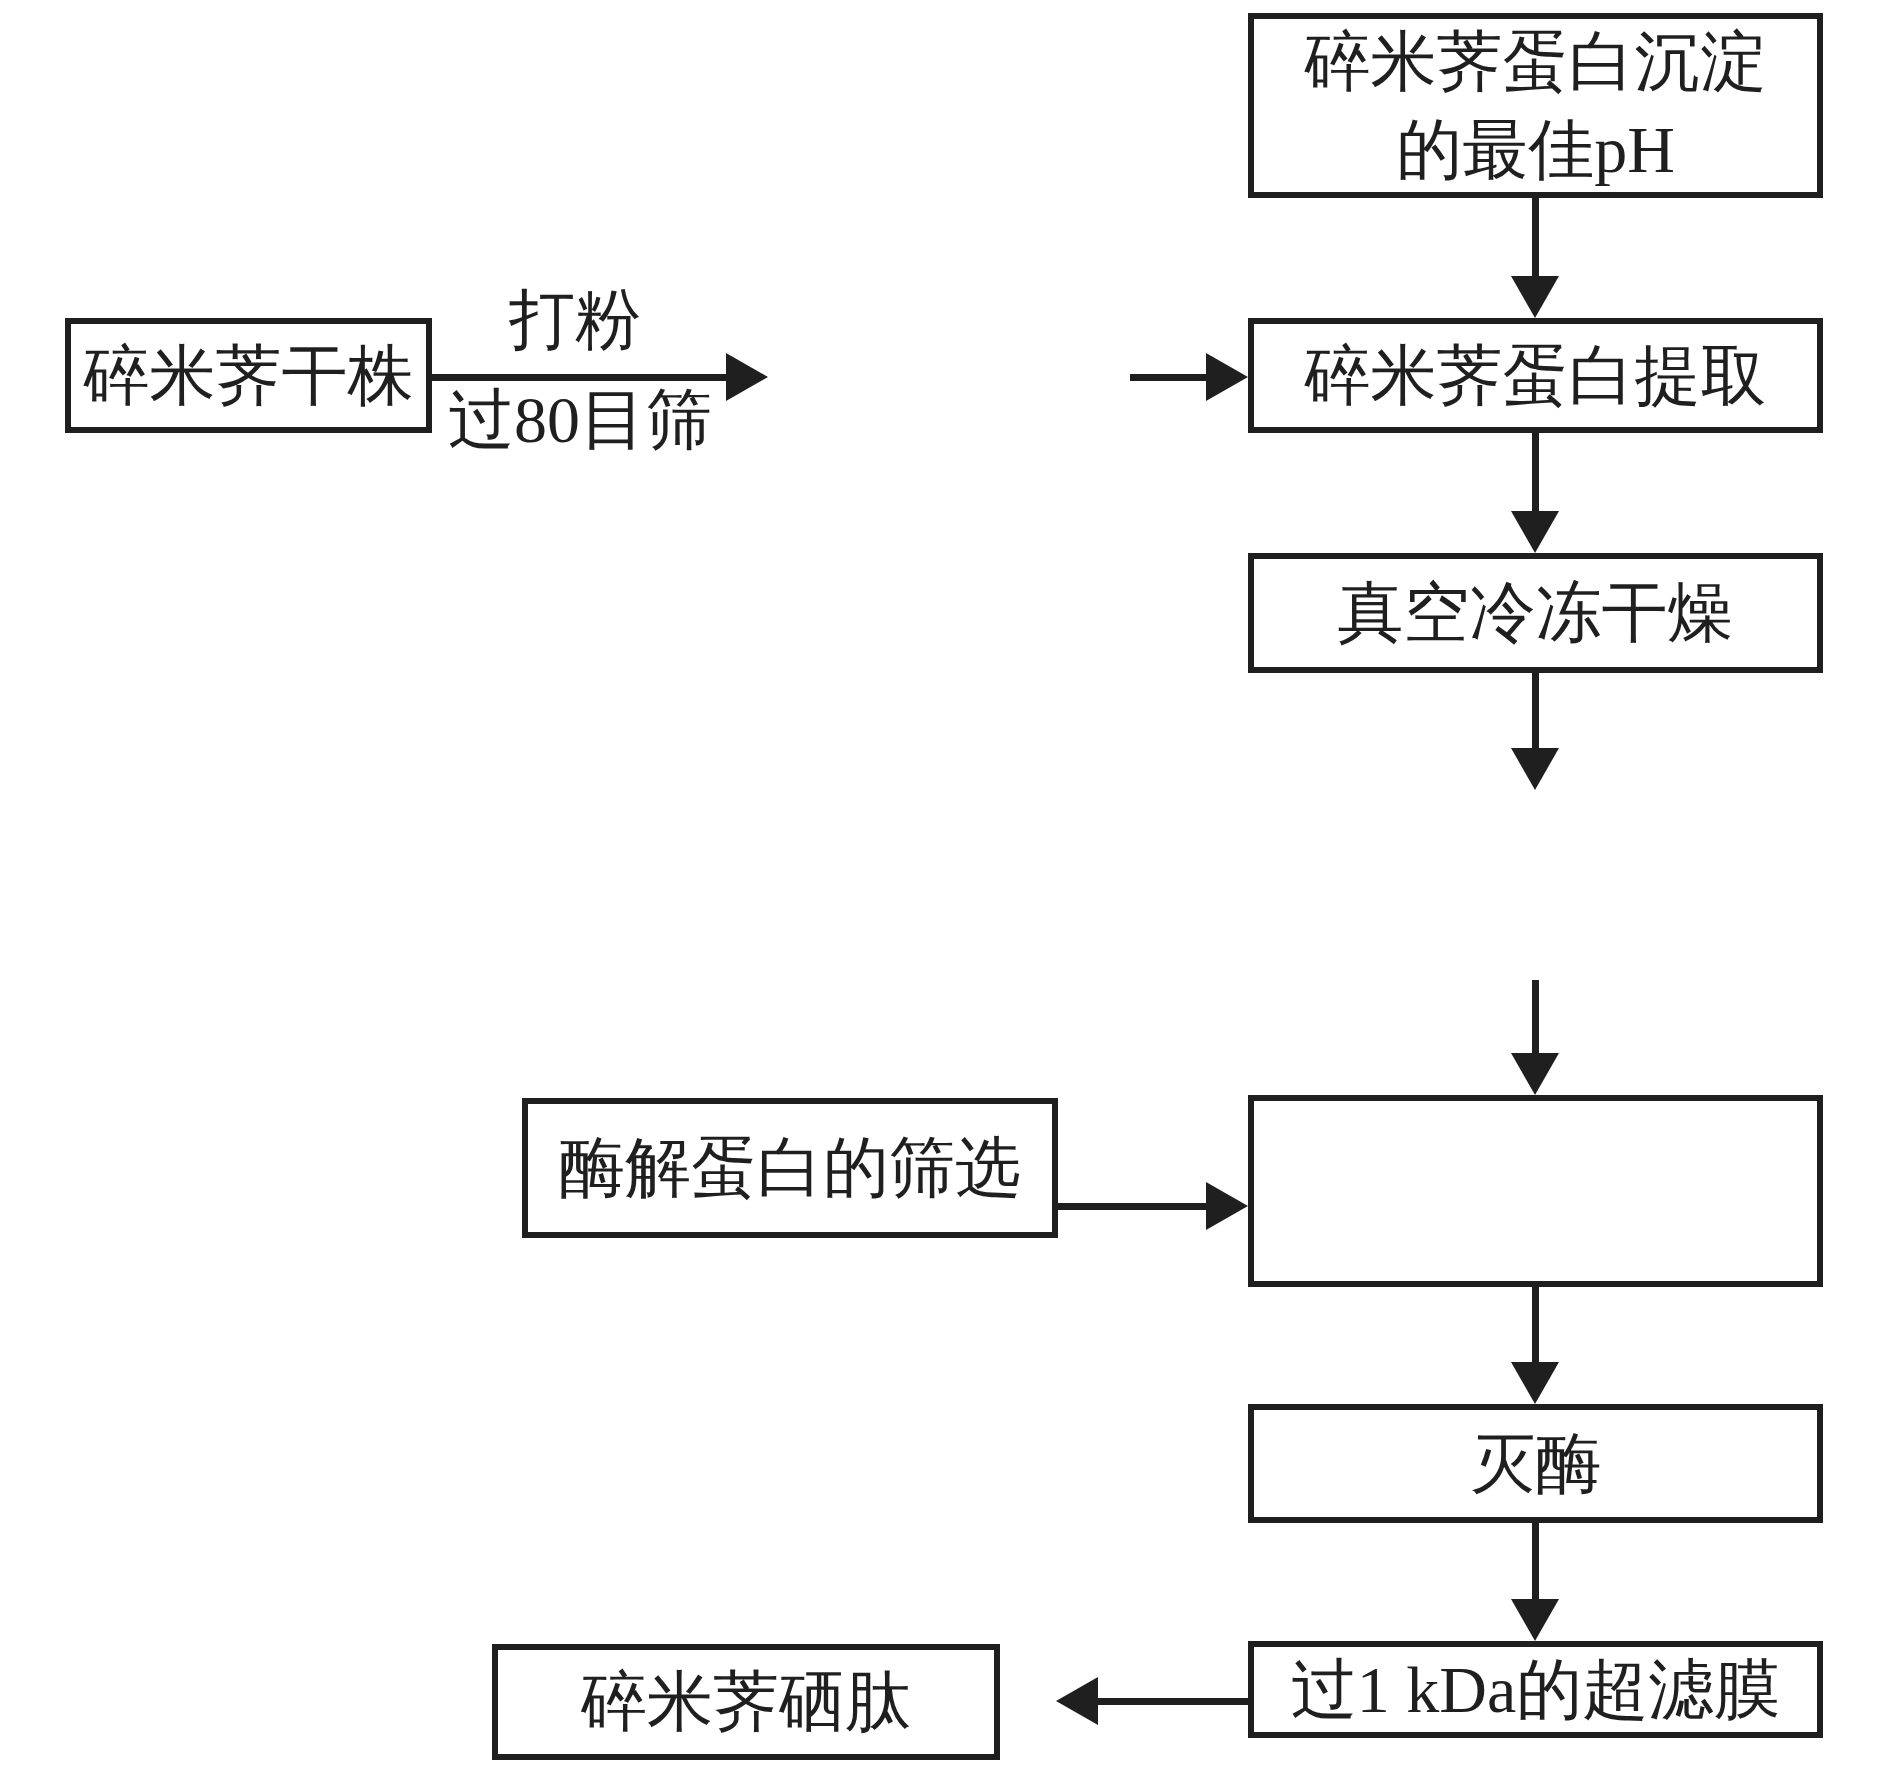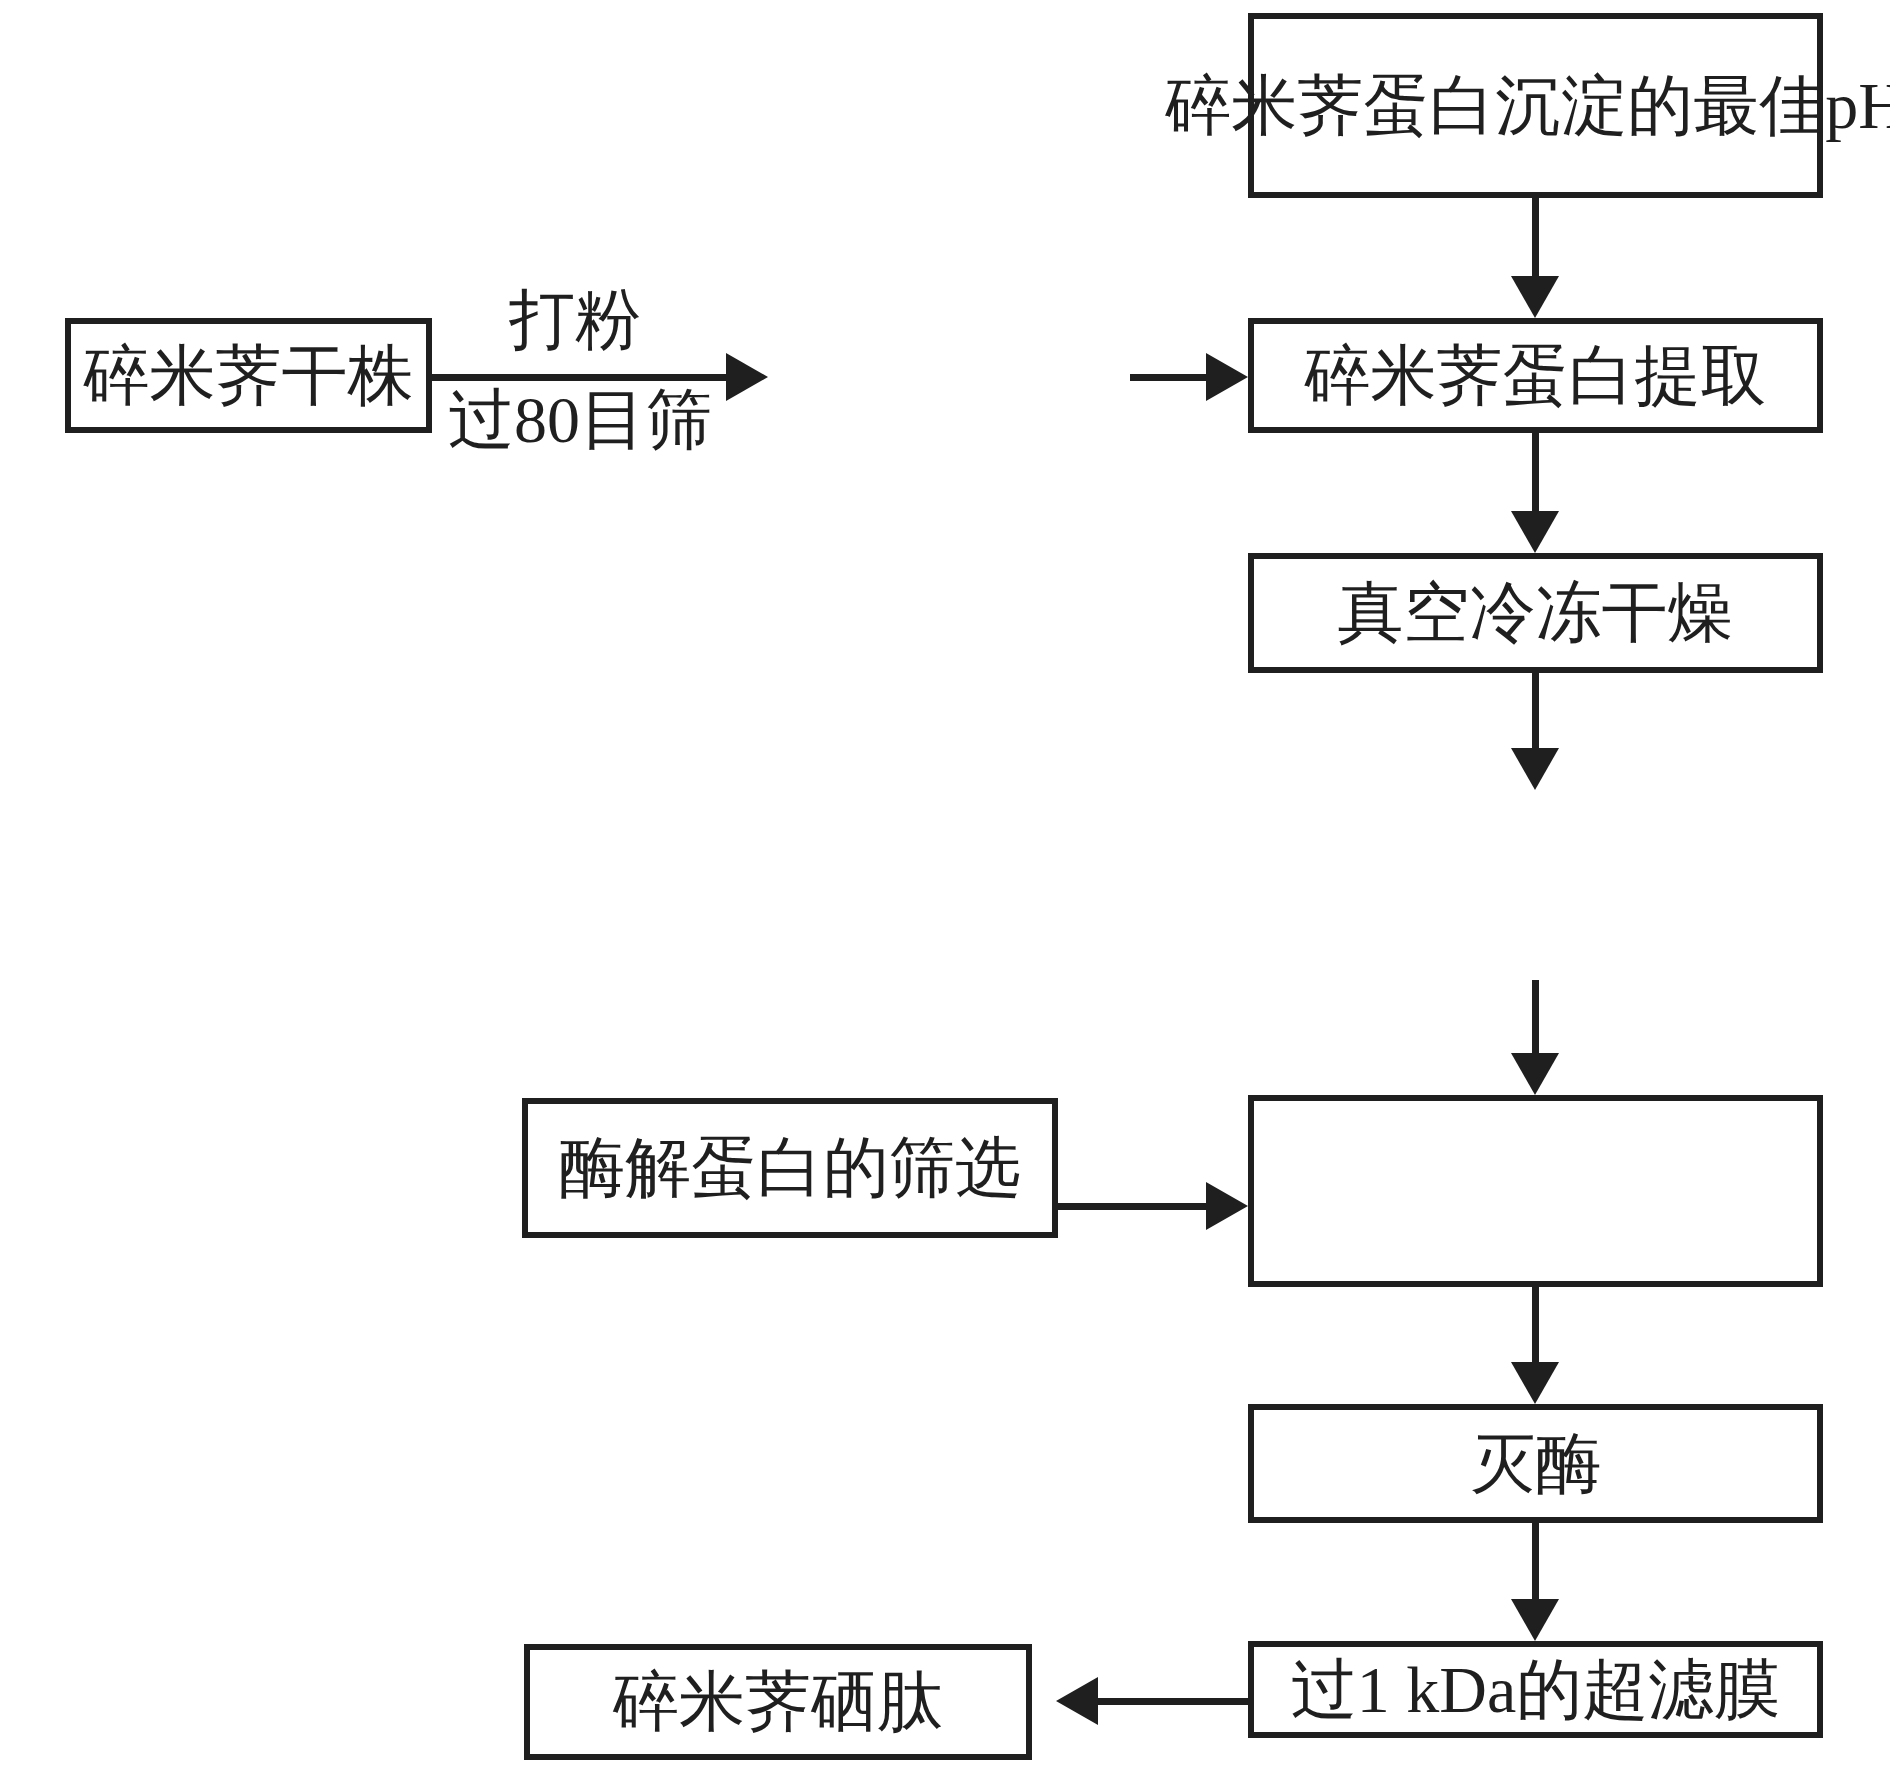--- a/index.html
+++ b/index.html
@@ -5,21 +5,21 @@
   :root { --ink:#1f1f1f; --bg:#ffffff; }
   html,body { margin:0; padding:0; background:var(--bg); }
   .canvas {
     position:relative; width:1890px; height:1772px; background:var(--bg);
     font-family:"Liberation Serif","DejaVu Serif",serif; color:var(--ink);
     overflow:hidden;
   }
   .node {
     position:absolute; box-sizing:border-box;
     border:6px solid var(--ink); background:var(--bg);
-    display:flex; flex-direction:row; align-items:center; justify-content:center;
+    display:flex; flex-direction:column; align-items:center; justify-content:center;
     font-size:66px; line-height:1.32; text-align:center; white-space:nowrap;
   }
   .hline { position:absolute; height:7px; background:var(--ink); }
   .vline { position:absolute; width:7px; background:var(--ink); }
   .head-right { position:absolute; width:0; height:0;
     border-top:24px solid transparent; border-bottom:24px solid transparent;
     border-left:42px solid var(--ink); }
   .head-left { position:absolute; width:0; height:0;
     border-top:24px solid transparent; border-bottom:24px solid transparent;
     border-right:42px solid var(--ink); }
@@ -61,21 +61,21 @@
   </div>
 
   <div class="node" style="left:1248px; top:1404px; width:575px; height:119px">
     <div>灭酶</div>
   </div>
 
   <div class="node" style="left:1248px; top:1641px; width:575px; height:97px">
     <div>过1 kDa的超滤膜</div>
   </div>
 
-  <div class="node" style="left:524px; top:1644px; width:508px; height:116px">
+  <div class="node" style="left:492px; top:1644px; width:508px; height:116px">
     <div>碎米荠硒肽</div>
   </div>
 
   <div>
     <div class="hline" style="left:432px; top:374px; width:296px"></div>
     <div class="head-right" style="left:726px; top:353px"></div>
     <div class="edge-label" style="left:410px; top:284px; width:330px">打粉</div>
     <div class="edge-label" style="left:415px; top:384px; width:330px">过80目筛</div>
   </div>
 

